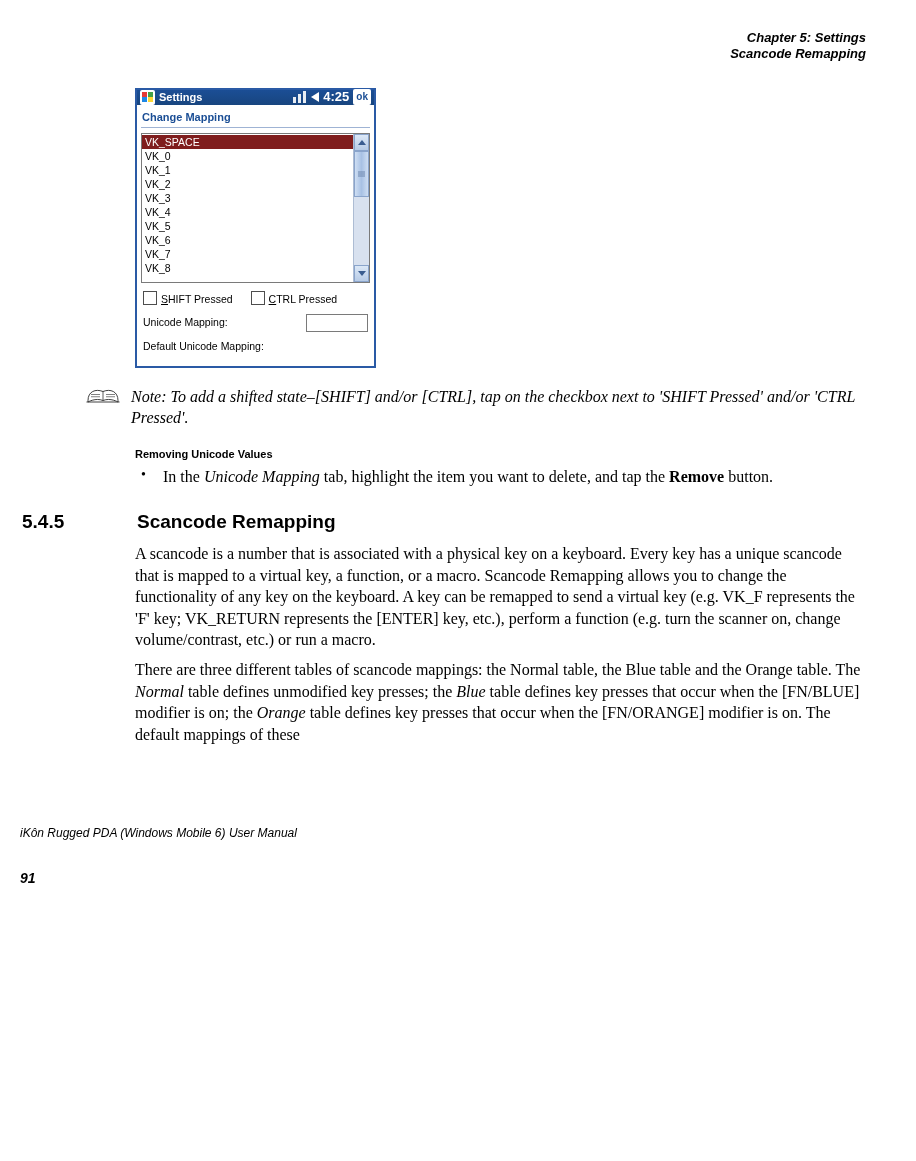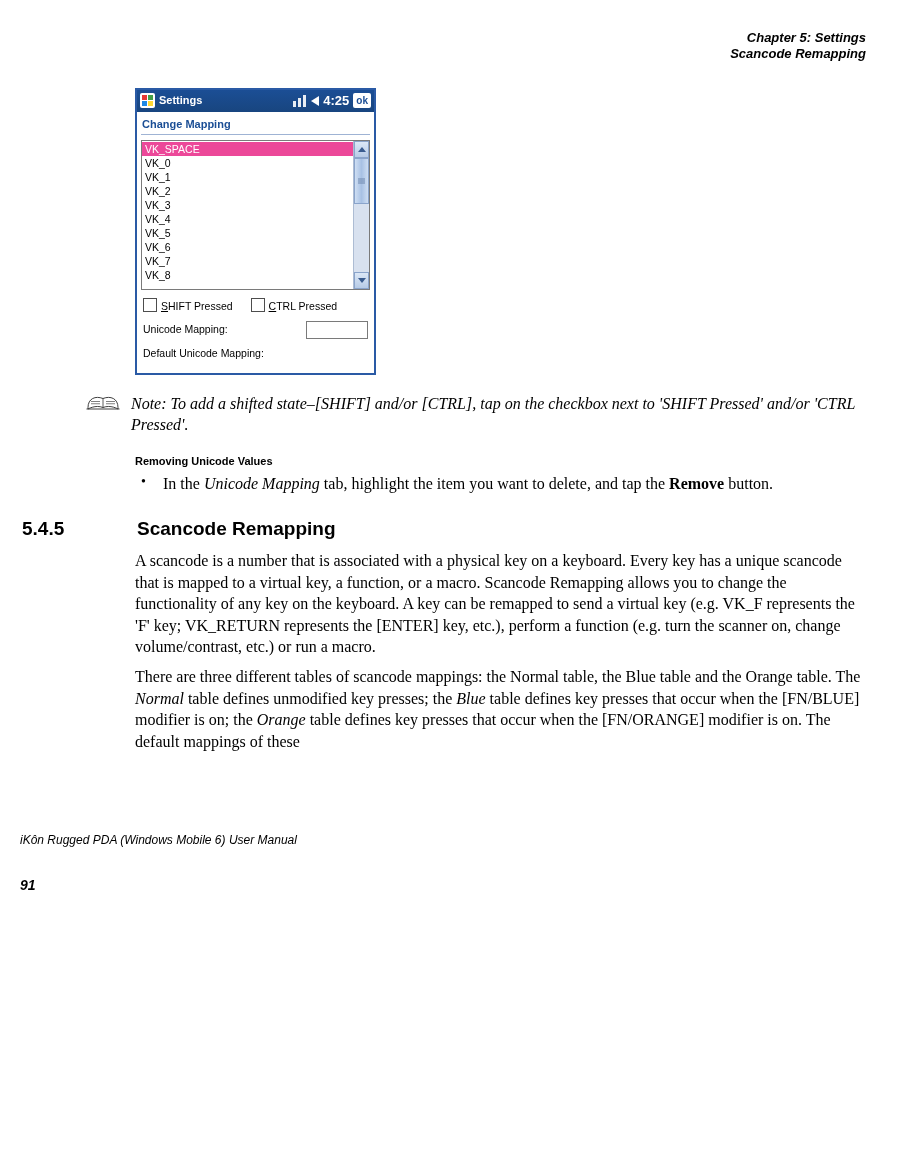--- a/index.html
+++ b/index.html
@@ -58,21 +58,21 @@
     background: #fff;
     font-family: Tahoma, Verdana, sans-serif;
     font-size: 10.5px;
   }
 
   .wm-topbar {
     background: linear-gradient(#1b4e95, #18457f);
     color: #fff;
     display: flex;
     align-items: center;
-    height: 22px;
+    height: 15px;
     padding: 0 3px;
     gap: 4px;
   }
 
   .wm-start-icon {
     width: 15px;
     height: 15px;
     background: #fff;
     border-radius: 2px;
     position: relative;
@@ -138,21 +138,21 @@
     margin-bottom: 8px;
   }
 
   .wm-list { flex: 1; padding: 1px 0; overflow: hidden; }
   .wm-list-row {
     padding: 0 3px;
     line-height: 14px;
     font-size: 10.5px;
     white-space: nowrap;
   }
-  .wm-list-row.selected { background: #ec4899; color: #fff; }
+  .wm-list-row.selected { background: #7f1d1d; color: #fff; }
   .wm-list-row.cut { line-height: 6px; height: 6px; overflow: hidden; }
 
   .wm-scroll {
     width: 15px;
     background: #d8e1ef;
     border-left: 1px solid #adbcd3;
     display: flex;
     flex-direction: column;
   }
   .wm-scrollbtn {

